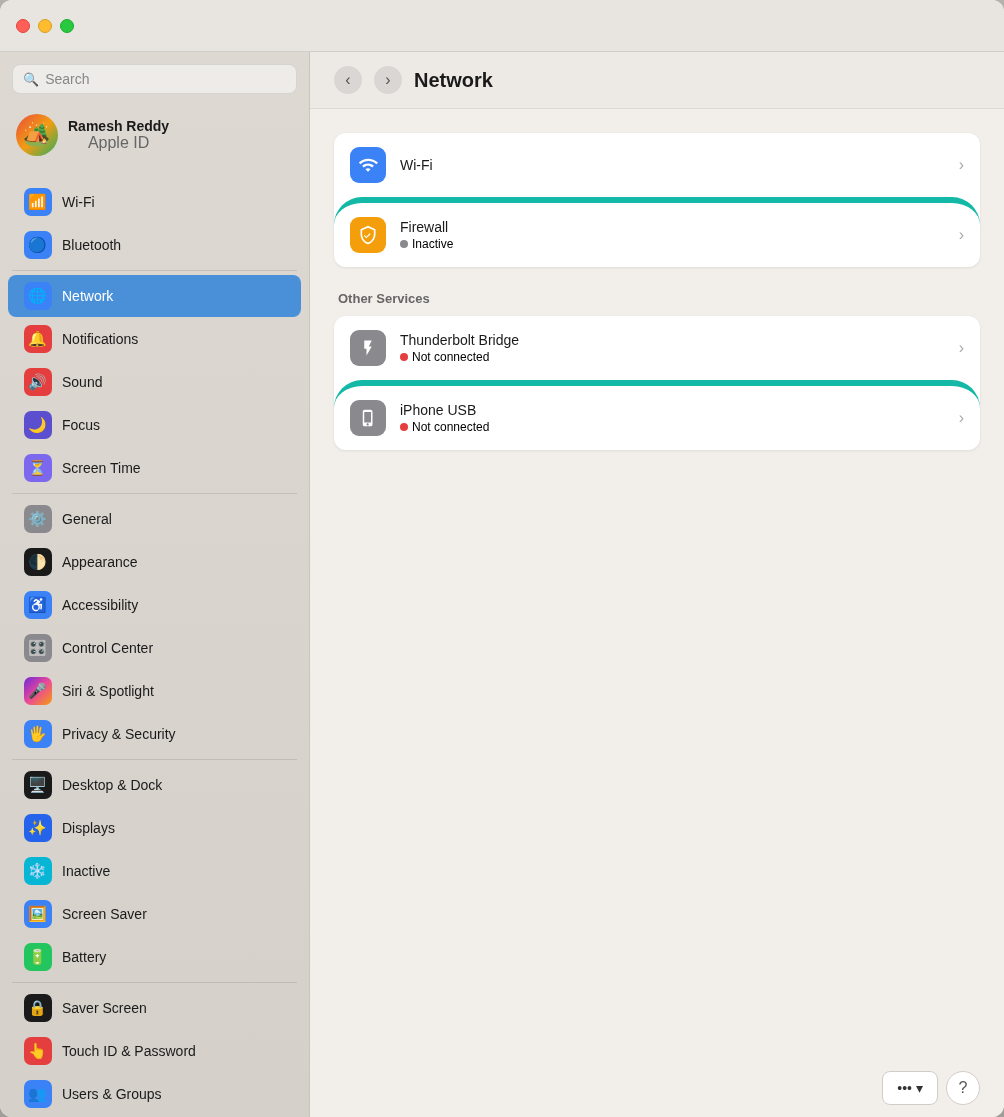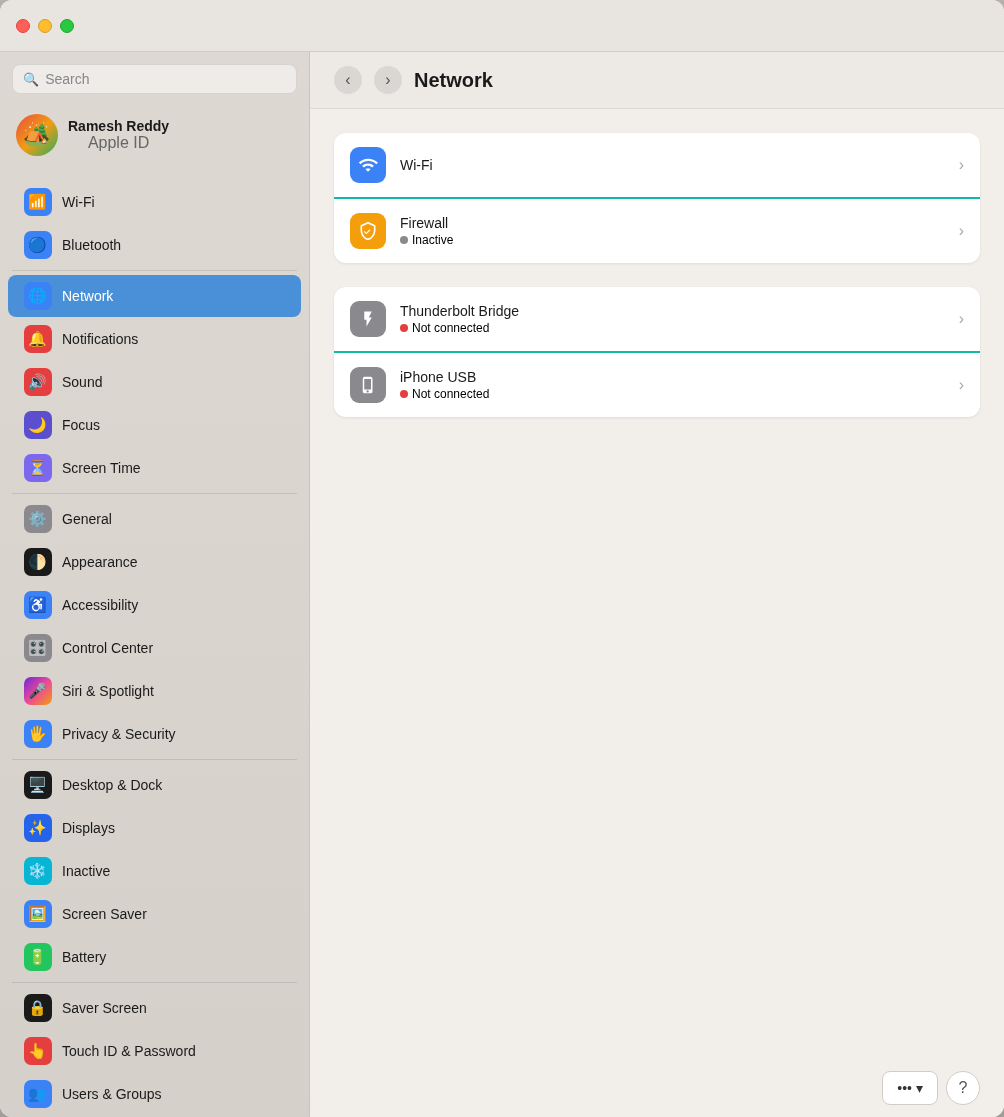--- a/index.html
+++ b/index.html
@@ -191,21 +191,22 @@
     }
     .card-item {
       display: flex;
       align-items: center;
       padding: 14px 16px;
       gap: 14px;
       cursor: pointer;
       position: relative;
     }
     .card-item + .card-item {
-      border-top: 2px solid #14b8a6;
+      border-top: 6px solid #14b8a6;
+      border-radius: 28px;
     }
     .card-icon {
       width: 36px;
       height: 36px;
       border-radius: 9px;
       display: flex;
       align-items: center;
       justify-content: center;
       font-size: 18px;
       flex-shrink: 0;
@@ -430,20 +431,21 @@
               <div class="card-title">Firewall</div>
               <div class="card-subtitle">
                 <span class="status-dot dot-gray"></span>
                 <span>Inactive</span>
               </div>
             </div>
             <span class="card-chevron">›</span>
           </div>
         </div>
 
+        <div class="section-label">Other Services</div>
 
         <div class="card-group">
 
           <div class="card-item">
             <div class="card-icon card-icon-tb">
               <svg width="18" height="18" viewBox="0 0 24 24" fill="white">
                 <path d="M7 2v11h3v9l7-12h-4l4-8z"></path>
               </svg>
             </div>
             <div class="card-text">

